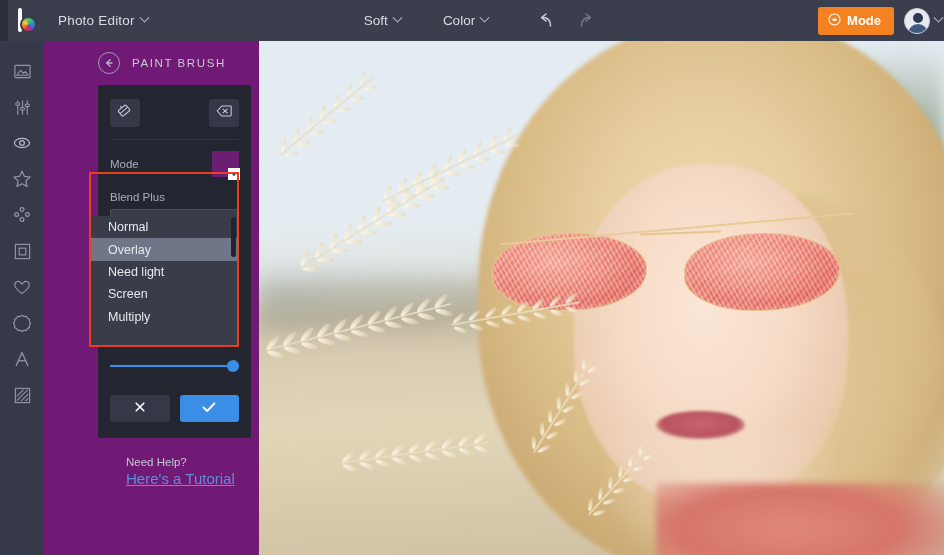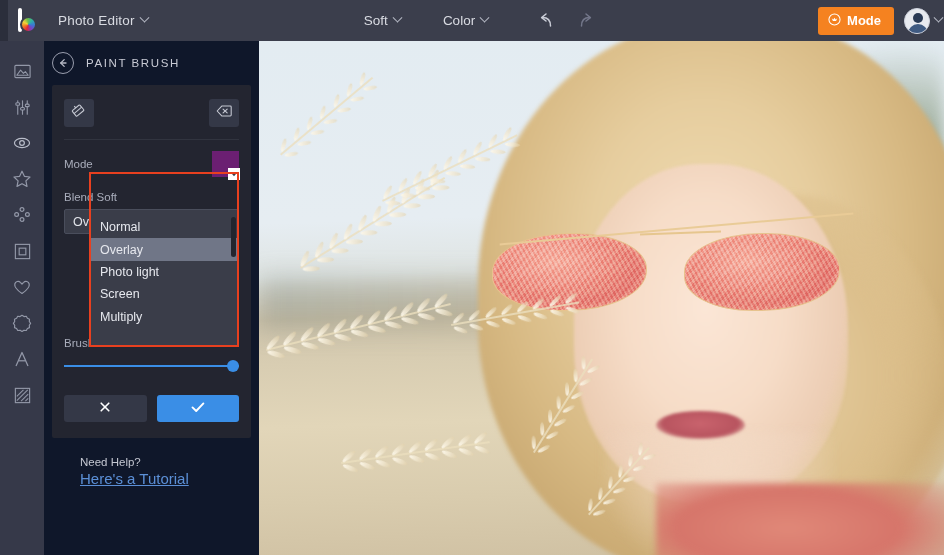--- a/index.html
+++ b/index.html
@@ -82,21 +82,22 @@
   .rail-item {
     width: 44px; height: 36px;
     display: flex; align-items: center; justify-content: center;
     cursor: pointer;
   }
   .rail-item svg { display: block; }
 
   
   .panel {
     position: absolute; left: 44px; top: 41px; width: 215px; height: 514px;
-    background: #0f172a;
+    background: #701a75;
+    padding-left: 46px;
   }
   .panel-head {
     height: 44px; display: flex; align-items: center; gap: 12px; padding-left: 8px;
   }
   .back-circle {
     width: 22px; height: 22px; border-radius: 50%;
     border: 1.3px solid #9a9eae;
     display: flex; align-items: center; justify-content: center; cursor: pointer;
   }
   .panel-title {
@@ -175,21 +176,21 @@
   .redbox {
     position: absolute; left: 89px; top: 172px; width: 150px; height: 175px;
     border: 2px solid #e8401f; z-index: 30; pointer-events: none;
   }
   .dropdown {
     position: absolute; left: 91px; top: 216px; width: 146px; height: 129px;
     background: #3a3d49; z-index: 31; overflow: hidden;
   }
   .dd-item {
     height: 22.4px; display: flex; align-items: center;
-    padding-left: 9px; color: #e6e8ee; font-size: 12.5px; cursor: pointer; text-align: center;
+    padding-left: 17px; color: #e6e8ee; font-size: 12.5px; cursor: pointer; text-align: center;
   }
   .dd-item.sel { background: #707687; }
   .dd-scroll {
     position: absolute; right: 1px; top: 1px; width: 5px; height: 40px;
     background: #23252e; border-radius: 3px;
   }
 
   
   .canvas {
     position: absolute; left: 259px; top: 41px; width: 685px; height: 514px;
@@ -506,21 +507,21 @@
           <span class="corner">
             <svg width="8" height="8" viewBox="0 0 8 8">
                 <path d="M1.6 2.6 L4 5.4 L6.4 2.6" fill="none" stroke="#3a3d49" stroke-width="1.2" stroke-linecap="round"></path>
               </svg>
           </span>
         </div>
       </div>
 
       <div class="field-block">
         <div class="field-label">
-          <span>Blend Soft</span>
+          <span>Blend Plus</span>
         </div>
         <div class="select">
           <span>Overlay</span>
           <span>
             <svg width="11" height="11" viewBox="0 0 12 12">
                 <path d="M2.4 4.4 L6 8 L9.6 4.4" fill="none" stroke="#cfd2db" stroke-width="1.3" stroke-linecap="round"></path>
               </svg>
           </span>
         </div>
       </div>
@@ -564,21 +565,21 @@
     <div class="help">
       <div class="help-title">Need Help?</div>
       <a class="help-link">Here's a Tutorial</a>
     </div>
   </div>
 
   <div class="dropdown" id="dropdown">
     <div class="dd-scroll"></div>
   <div class="dd-item">Normal</div>
       <div class="dd-item sel">Overlay</div>
-      <div class="dd-item">Photo light</div>
+      <div class="dd-item">Need light</div>
       <div class="dd-item">Screen</div>
       <div class="dd-item">Multiply</div>
     </div>
   <div class="redbox" style="border-color: rgb(232, 64, 31);"></div>
 
   <div class="canvas">
     <div class="photo">
       <div class="bg-sky"></div>
       <div class="bg-green"></div>
       <div class="bg-blur-band"></div>

